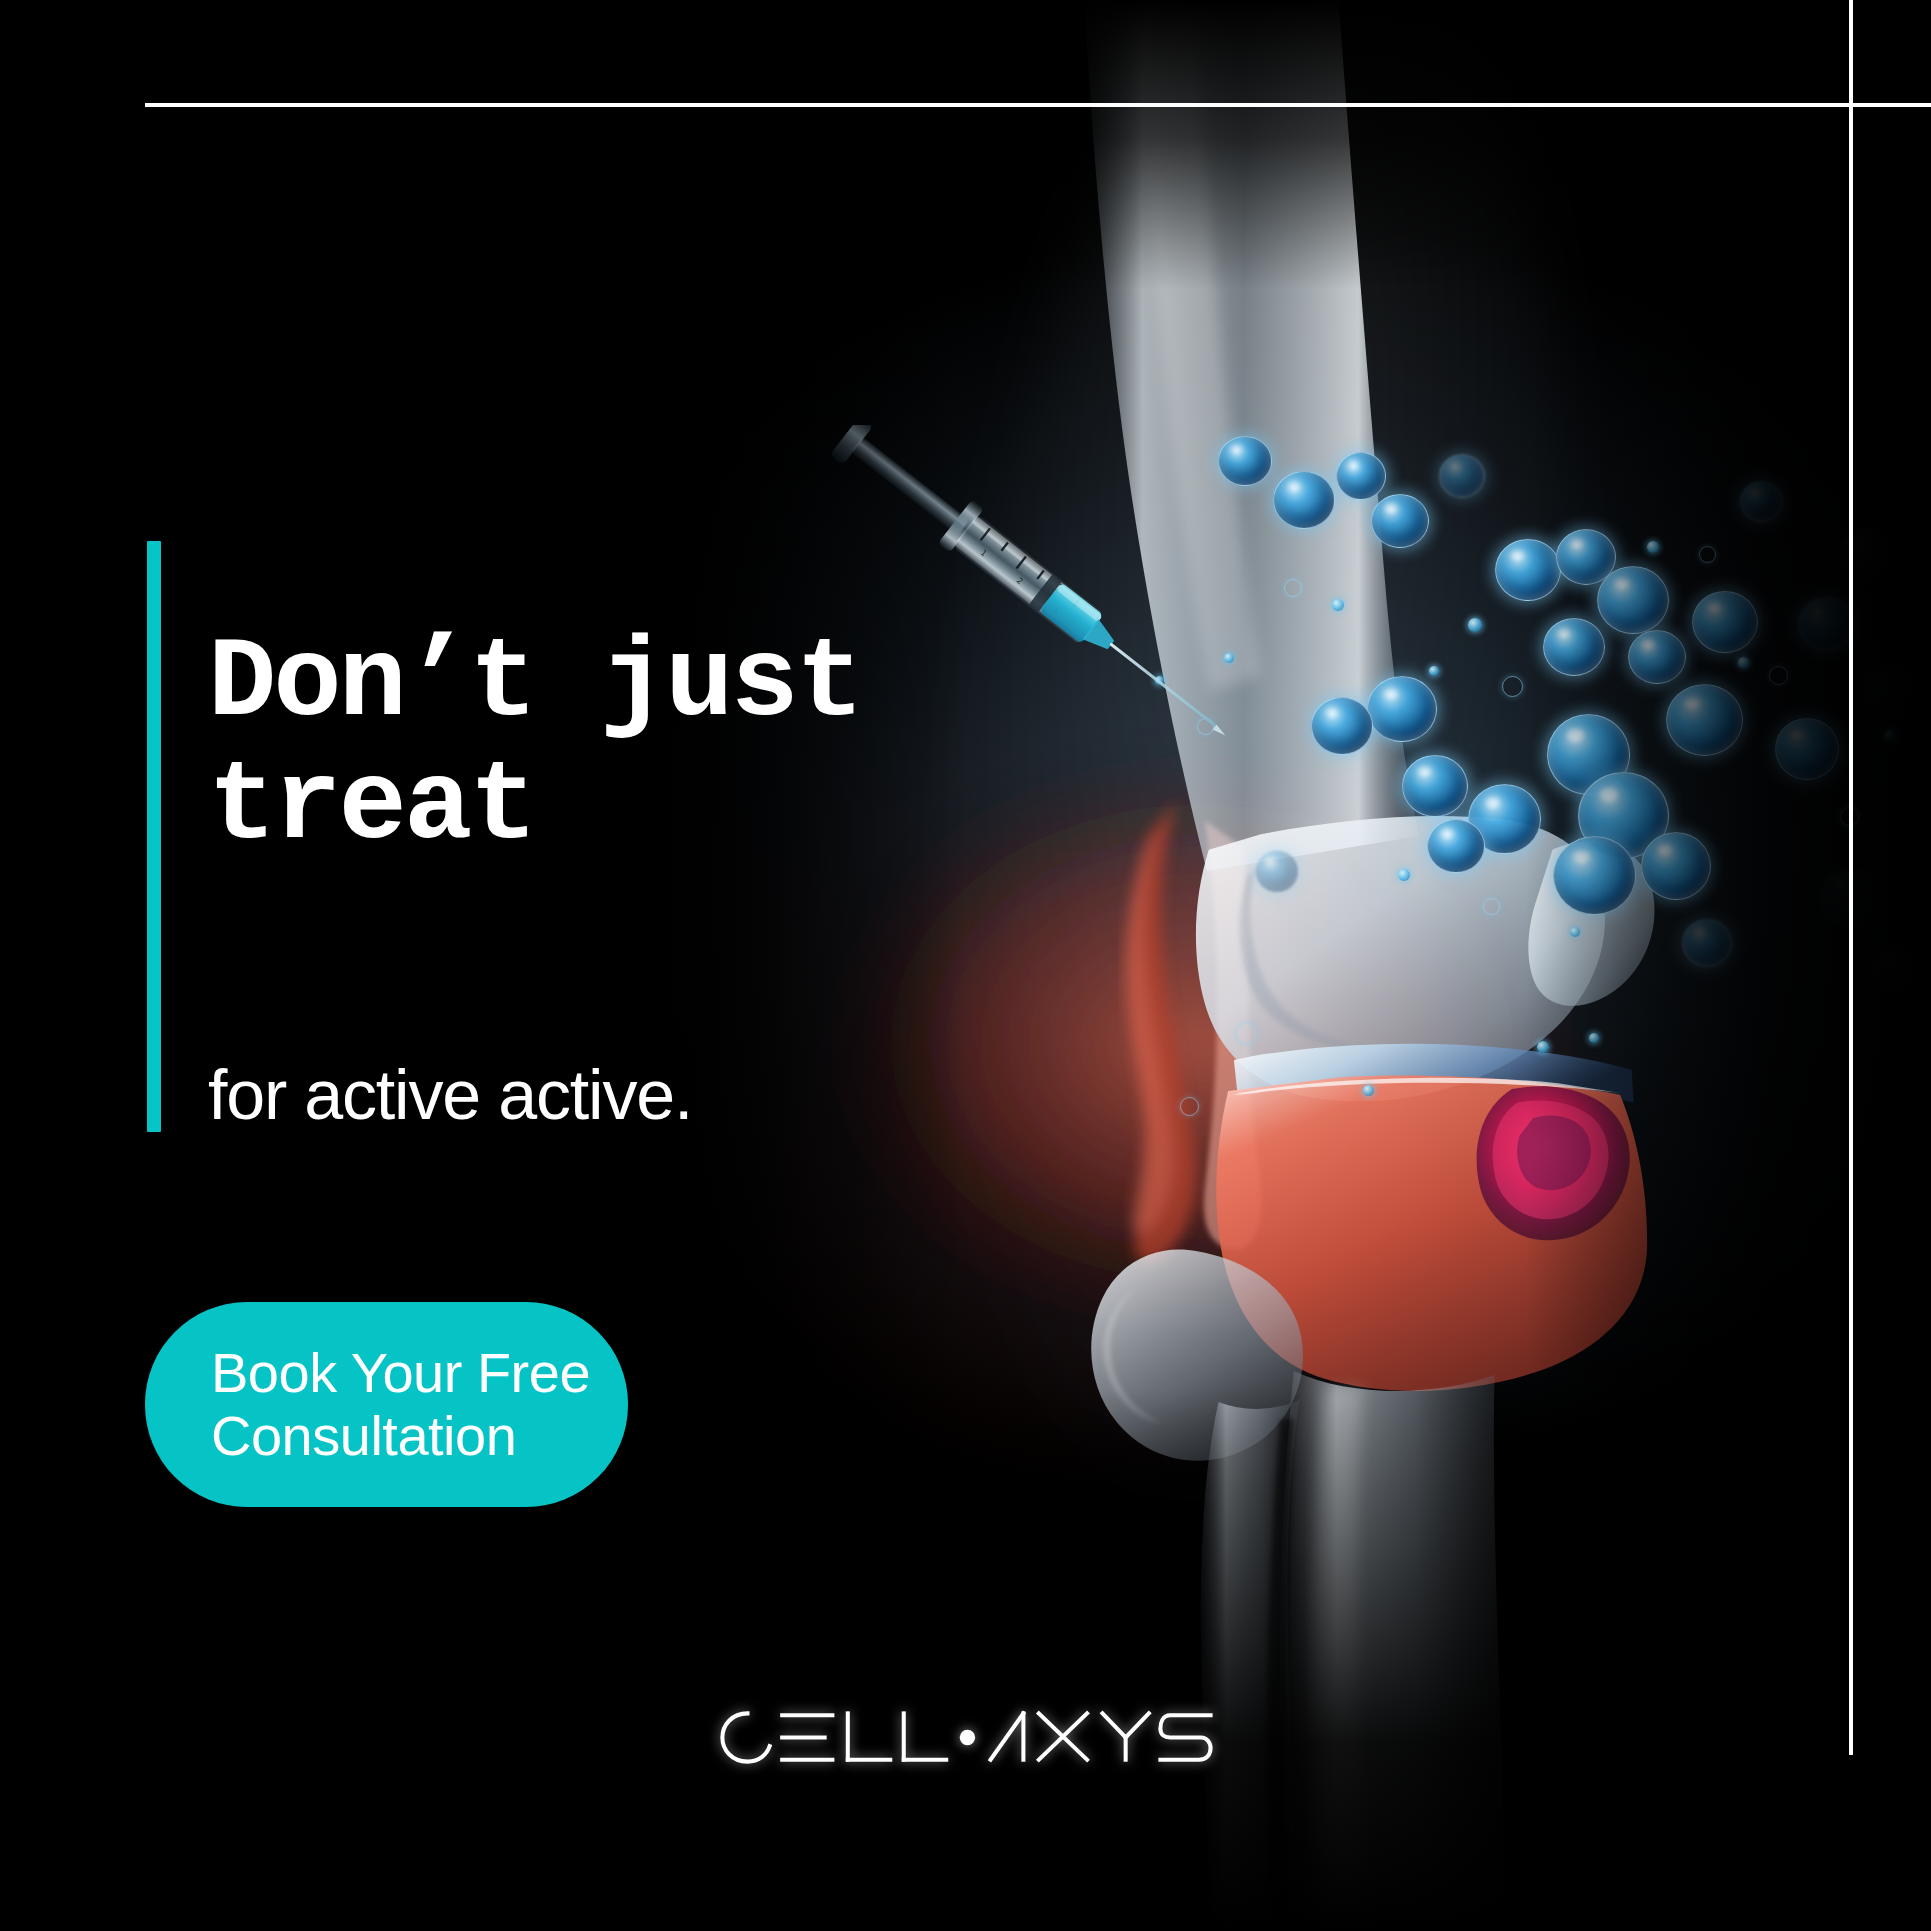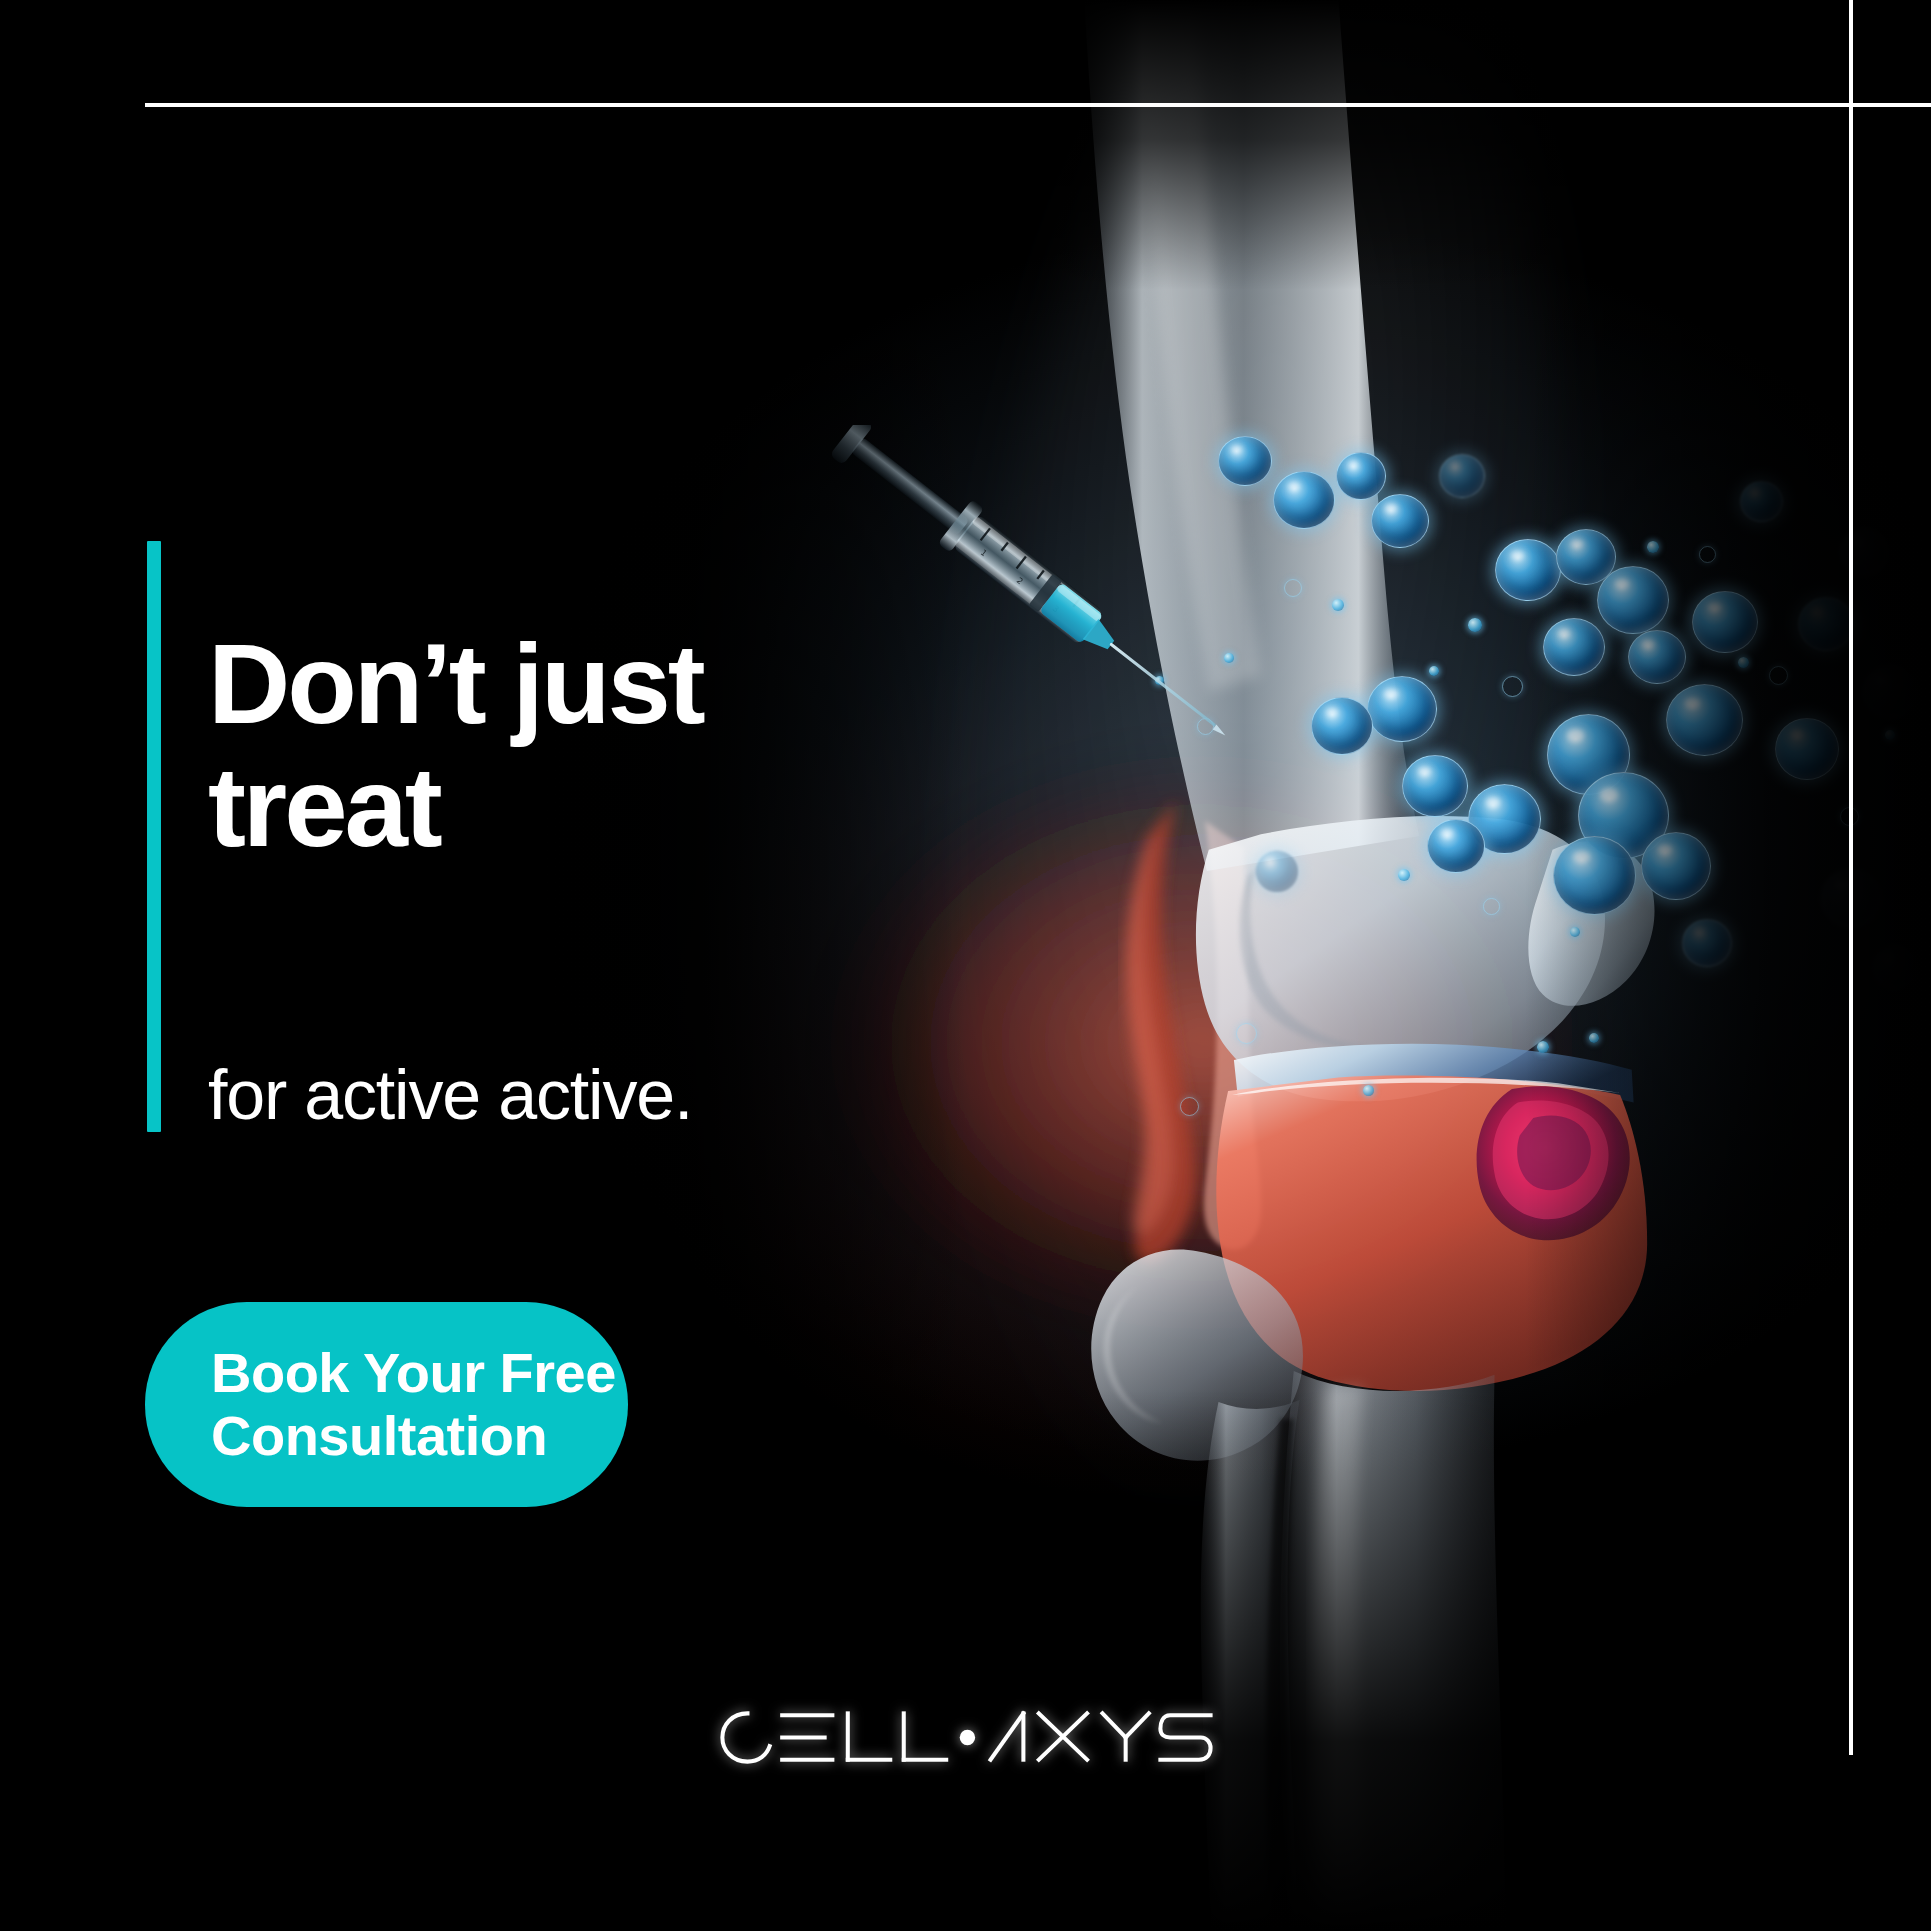--- a/index.html
+++ b/index.html
@@ -63,32 +63,32 @@
   
   .syringe{position:absolute;left:830px;top:425px;width:444px;height:319px;
     transform-origin:0 0;}
 
   
   .accent-bar{position:absolute;left:147px;top:541px;width:13.5px;height:591px;
     background:#07c4c7;border-radius:1px;}
 
   .headline{position:absolute;left:208px;top:546px;width:734px;
     color:#ffffff;font-weight:bold;font-size:114px;line-height:1.08;
-    letter-spacing:-3.1px;font-family:Liberation Sans, sans-serif;}
+    letter-spacing:-3.1px;font-family:Liberation Mono, monospace;}
 
   .subhead{position:absolute;left:208px;top:985px;width:714px;
     color:#ffffff;font-weight:normal;font-size:70px;line-height:1.16;
     letter-spacing:-1.2px;font-family:"Liberation Sans",sans-serif;}
   .subhead .l2{display:block;}
 
   .cta{position:absolute;left:145px;top:1302px;width:483px;height:205px;
     background:#06c3c6;border:none;border-radius:102px;
     display:flex;align-items:center;justify-content:flex-start;
     padding:0 0 0 66px;box-sizing:border-box;cursor:pointer;}
-  .cta-label{color:#ffffff;font-size:56px;line-height:1.12;font-weight:bold;
+  .cta-label{color:#ffffff;font-size:56px;line-height:1.12;font-weight:normal;
     letter-spacing:-0.5px;text-align:left;font-family:"Liberation Sans",sans-serif;}
   .cta-label .l2{display:block;}
 
   
   .hline{position:absolute;left:145px;top:103px;width:1786px;height:3.9px;background:#ffffff;}
   .vline{position:absolute;left:1849px;top:0px;width:3.9px;height:1755px;background:#ffffff;}
 
   
   .logo{position:absolute;left:705px;top:1694px;width:521px;height:87px;}
   .logo svg{display:block;filter:drop-shadow(0 0 5.8px rgba(255,255,255,.55));}

